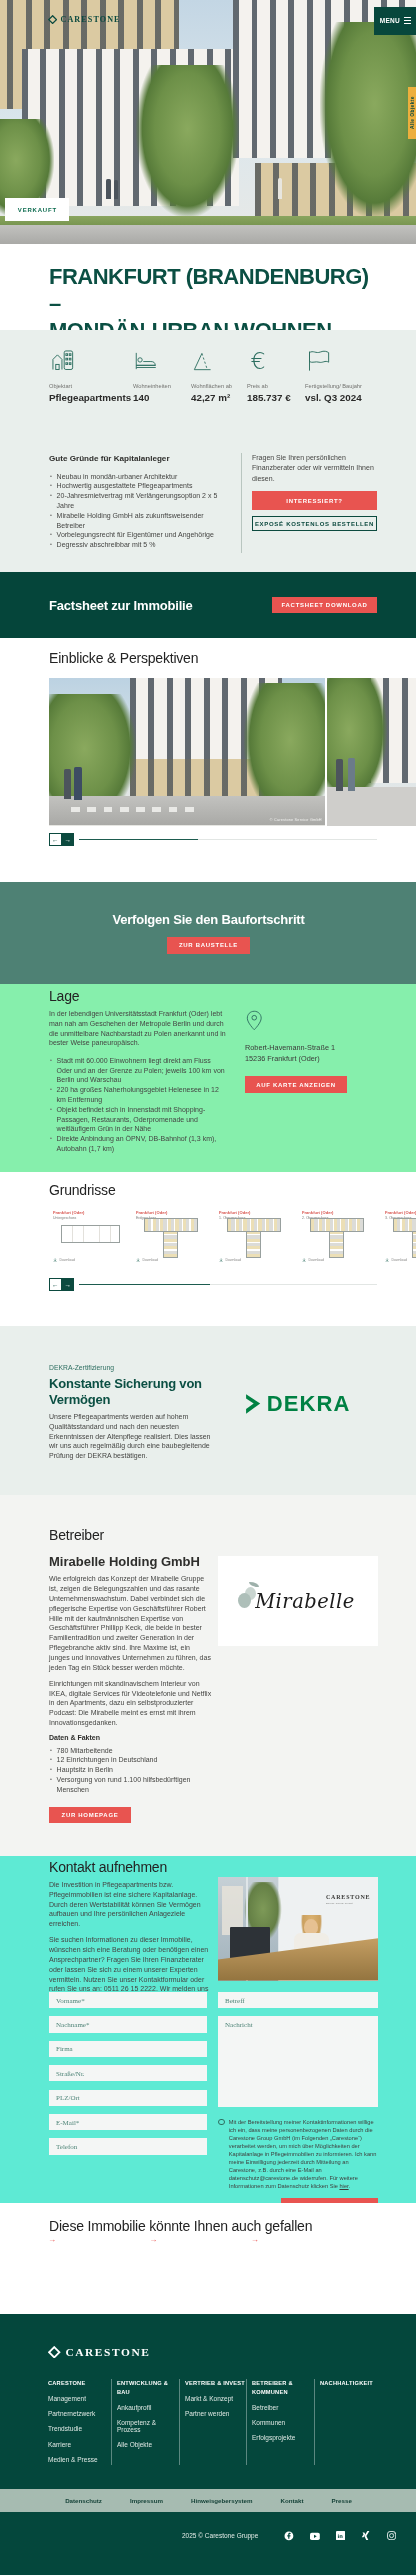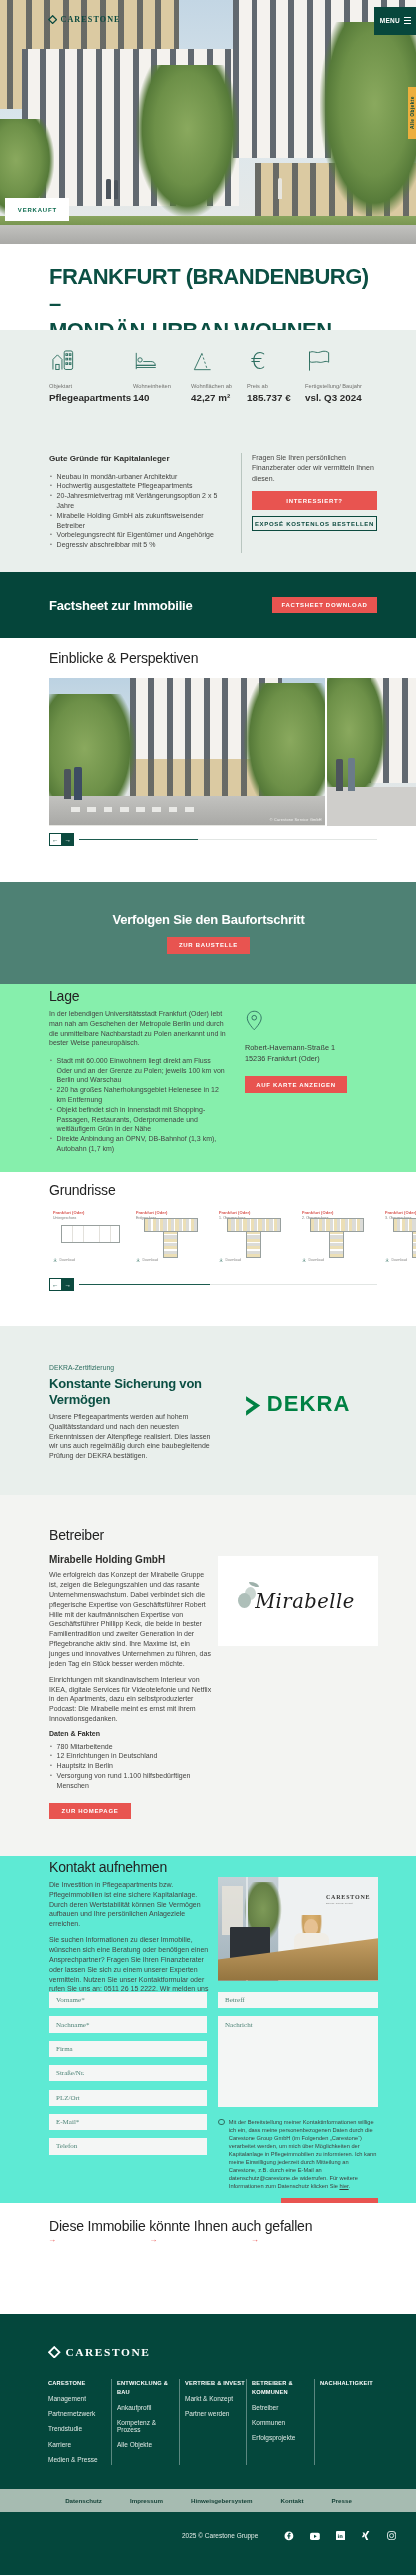--- a/index.html
+++ b/index.html
@@ -117,28 +117,28 @@
   .plan-t.tinted .stem{background:repeating-linear-gradient(0deg,#ecdfb6 0 3.3px,#dcdcd8 3.3px 6.5px,#fff 6.5px 7.6px)}
   .dl-row{position:absolute;left:0;bottom:0;display:flex;align-items:center;gap:2.2px}
   .dl-row span{font-size:3.5px;color:#8a8a88}
   .cnav2{position:absolute;left:49px;top:106px;display:flex;align-items:center;width:328px}
 
   
   .dekra-sec{height:169px;background:#e9efec}
   .dekra-sec .eyebrow{position:absolute;left:49px;top:38px;font-size:6.8px;color:#2d6e60}
   .dekra-sec .head{position:absolute;left:49px;top:50px;width:163px;font-size:13px;line-height:16.3px;font-weight:700;color:#0b4f43;letter-spacing:-0.2px}
   .dekra-sec p{position:absolute;left:49px;top:86px;width:163px}
-  .dekra-logo{position:absolute;left:245px;top:65px;display:flex;align-items:flex-end;gap:5.4px}
+  .dekra-logo{position:absolute;left:245px;top:65px;display:flex;align-items:center;gap:5.4px}
   .dekra-logo b{font-size:22px;letter-spacing:1.1px;color:#008143;font-weight:700}
 
   
   .betreiber-sec{height:361px;background:#f3f4f2}
   .betreiber-sec .h2{position:absolute;left:49px;top:31.5px}
   .bet-left{position:absolute;left:49px;top:59px;width:163px}
-  .bet-left .comp{font-size:10px;font-weight:700;color:#2e2e2c;margin-bottom:5.4px}
+  .bet-left .comp{font-size:13px;font-weight:700;color:#2e2e2c;margin-bottom:5.4px}
   .bet-left p{margin-bottom:6.5px}
   .bet-left .facts{font-size:7px;font-weight:700;color:#2e2e2c;margin:3.3px 0 4.3px}
   .bet-left .btn-red{margin-top:12px;width:82px;height:16.3px}
   .mira-card{position:absolute;left:218px;top:61px;width:160px;height:90px;background:#fff;display:flex;align-items:center;justify-content:center}
   .mira-inner{position:relative;padding-left:14px}
   .mira-inner em{font-family:"DejaVu Serif",serif;font-style:italic;font-size:19.5px;color:#1c1c1c;letter-spacing:0.5px}
   .plum1,.plum2{position:absolute;border-radius:50%}
   .plum1{left:-3.3px;top:3.3px;width:13px;height:15px;background:#aebfb9}
   .plum2{left:4.3px;top:-2.2px;width:11px;height:13px;background:#c9d5d0}
   .leaf{position:absolute;left:7.6px;top:-7.6px;width:9.8px;height:5.4px;background:#9db0aa;border-radius:0 100% 0 100%}
@@ -156,21 +156,21 @@
   .kp-brand{position:absolute;right:7.6px;top:14px;text-align:left}
   .kp-brand b{font-family:"Liberation Serif",serif;font-size:6px;letter-spacing:0.8px;color:#3a3a38}
   .kp-brand i{display:block;font-style:normal;font-size:2.4px;color:#6e6e6c;letter-spacing:0.3px;margin-top:1.1px}
   .kp-monitor{position:absolute;left:12px;top:50px;width:40px;height:36px;background:#2d3237;border-radius:1.1px}
   .kp-head{position:absolute;left:86px;top:42px;width:14px;height:16.3px;background:#e6c192;border-radius:50% 50% 45% 45%}
   .kp-hair{position:absolute;left:83px;top:38px;width:20.6px;height:31.5px;background:radial-gradient(ellipse at 50% 20%,#dcb372 0%,#caa05f 60%,rgba(0,0,0,0) 72%)}
   .kp-body{position:absolute;left:76px;top:56px;width:35px;height:33px;background:#f0ede6;border-radius:6.5px 6.5px 0 0}
   .kp-desk{position:absolute;left:0;bottom:0;width:160px;height:47px;background:linear-gradient(180deg,#c9a univers66,#93743f);background:linear-gradient(180deg,#c9a266,#93743f);clip-path:polygon(0 55%,100% 10%,100% 100%,0 100%)}
   .form-left{position:absolute;left:49px;top:136px;width:158px;display:flex;flex-direction:column;gap:8.1px}
   .form-right{position:absolute;left:218px;top:136px;width:160px}
-  .field{height:16.3px;background:#f4f6f5;border:none;padding:0 7px;font-size:6.8px;color:#33665b;font-family:Liberation Mono, monospace;width:100%}
+  .field{height:16.3px;background:#f4f6f5;border:none;padding:0 7px;font-size:6.8px;color:#33665b;font-family:Liberation Serif, serif;width:100%}
   .field::placeholder{color:#4f8578;opacity:1;font-family:"Liberation Serif",serif;font-size:7px}
   textarea.field{height:91px;padding-top:4.9px;resize:none}
   .consent{display:flex;gap:4.3px;margin-top:8.7px}
   .consent .circ{flex:none;width:6.5px;height:6.5px;border:1.1px solid #2e6f61;border-radius:50%;margin-top:1.1px;cursor:pointer}
   .consent .txt{font-size:5.7px;line-height:8.1px;color:#3f3f3d}
   .consent .txt a{color:#3f3f3d;text-decoration:underline;cursor:pointer}
   .form-right .btn-red{margin-top:7.6px;margin-left:63px;width:97px;height:16.3px}
 
   
   .related-sec{height:111px;background:#fff}

